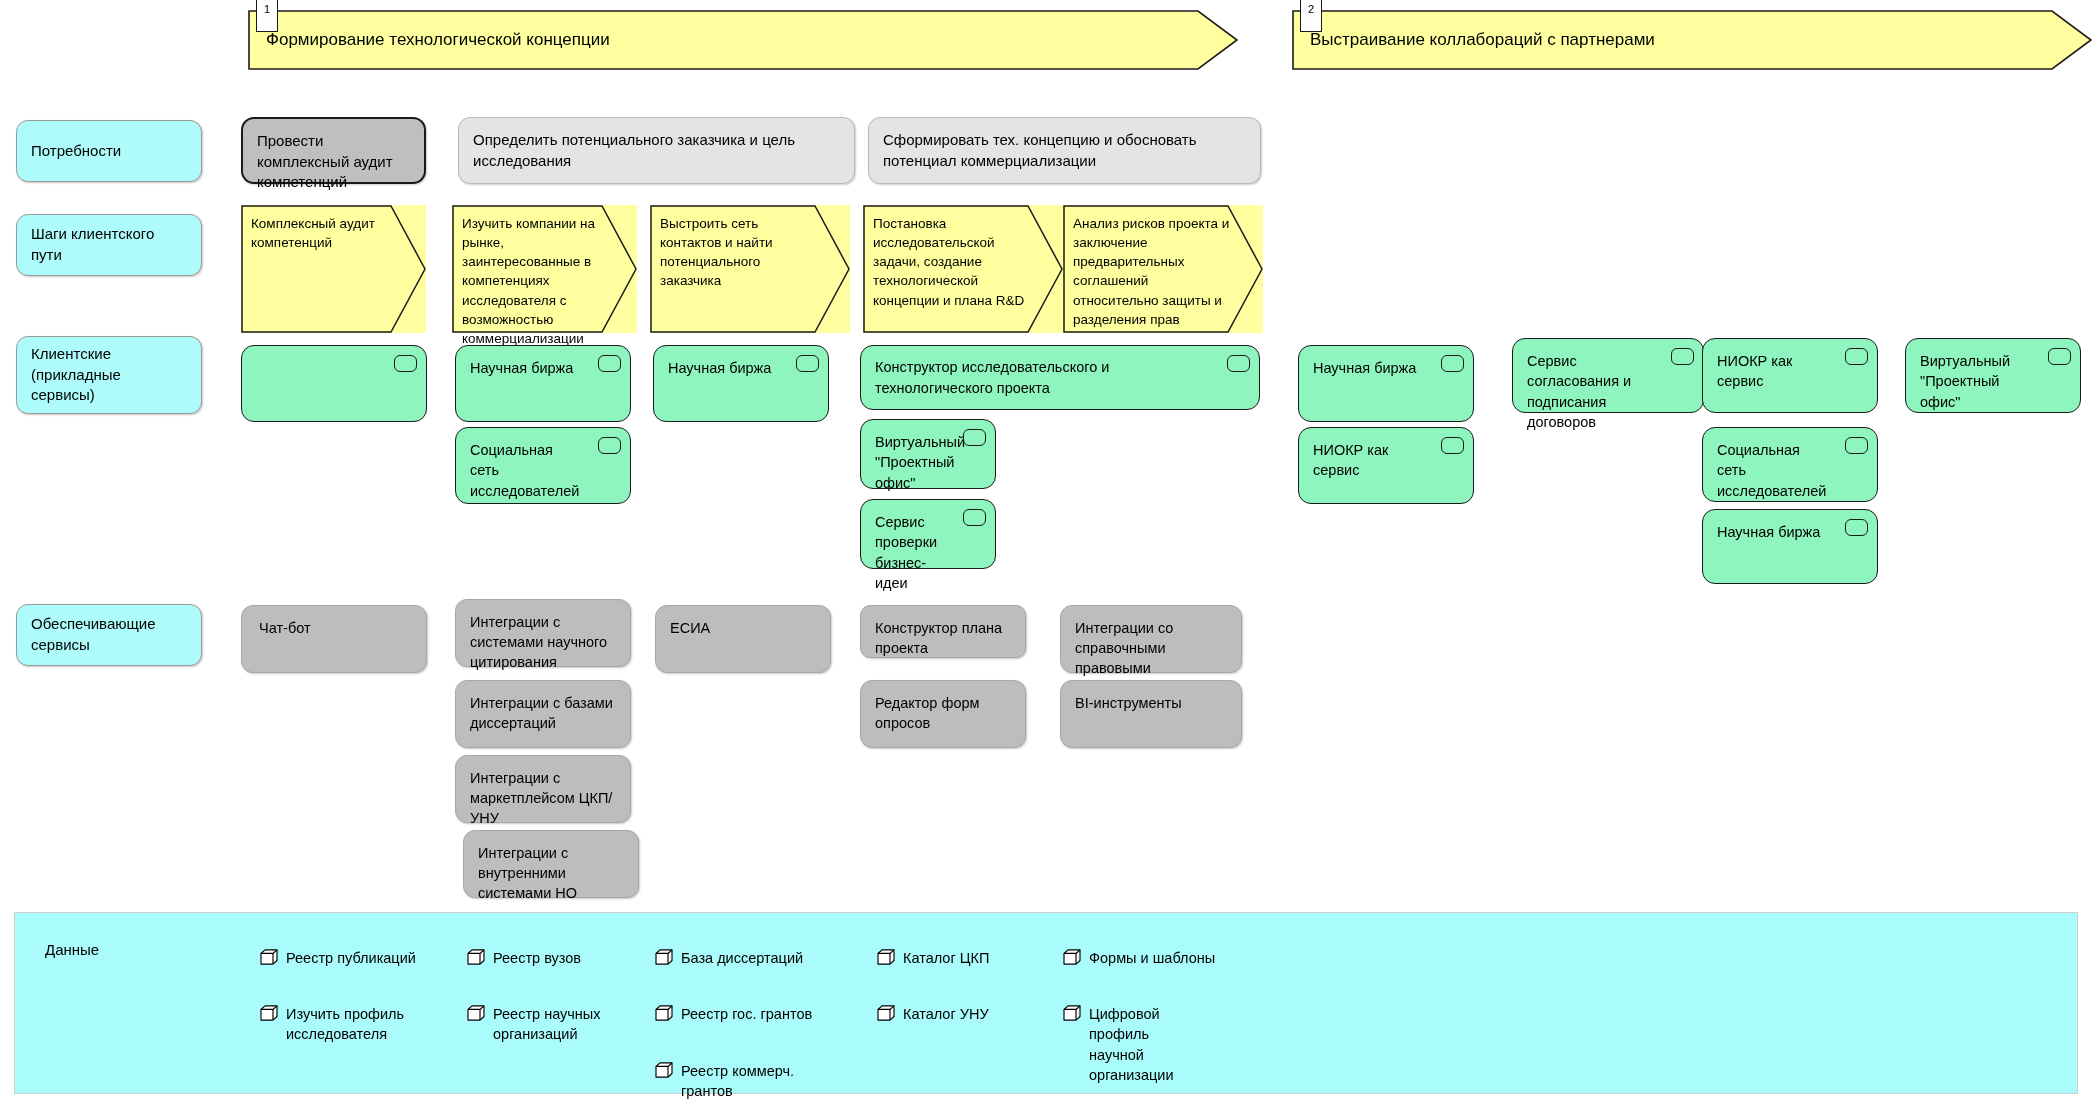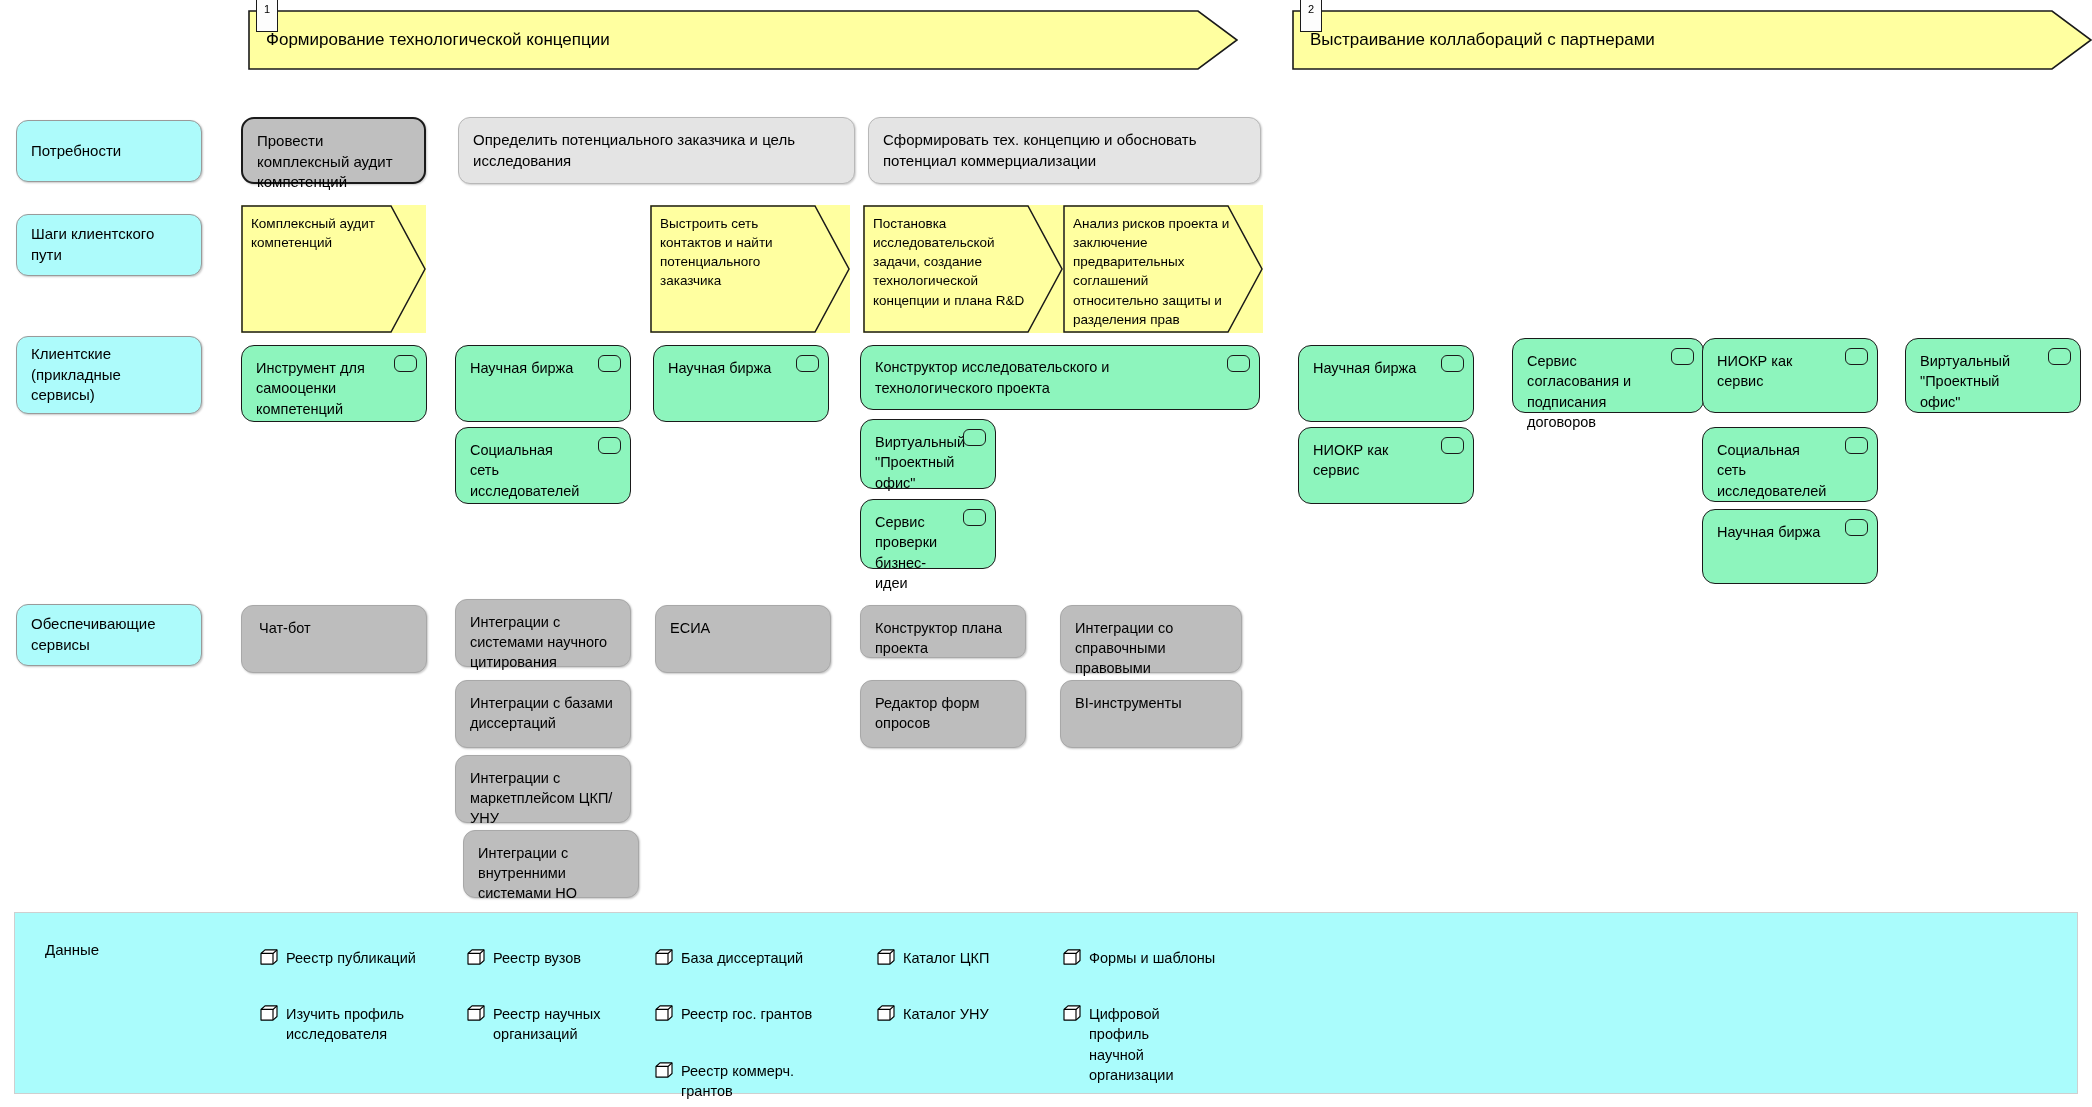--- a/index.html
+++ b/index.html
@@ -212,20 +212,26 @@
     <span>Сформировать тех. концепцию и обосновать потенциал коммерциализации</span>
   </div>
 
   <div class="node step" style="left:241px;top:205px;width:185px;height:128px;">
     <svg class="step-shape" width="185" height="128">
       <polygon points="1,1 150,1 184,64 150,127 1,127" fill="#ffffa0" stroke="#1a1a1a" stroke-width="1.5"></polygon>
     </svg>
     <div class="step-text">Комплексный аудит компетенций</div>
   </div>
 
+  <div class="node step" style="left:452px;top:205px;width:185px;height:128px;">
+    <svg class="step-shape" width="185" height="128">
+      <polygon points="1,1 150,1 184,64 150,127 1,127" fill="#ffffa0" stroke="#1a1a1a" stroke-width="1.5"></polygon>
+    </svg>
+    <div class="step-text">Изучить компании на рынке, заинтересованные в компетенциях исследователя с возможностью коммерциализации</div>
+  </div>
 
   <div class="node step" style="left:650px;top:205px;width:200px;height:128px;">
     <svg class="step-shape" width="200" height="128">
       <polygon points="1,1 165,1 199,64 165,127 1,127" fill="#ffffa0" stroke="#1a1a1a" stroke-width="1.5"></polygon>
     </svg>
     <div class="step-text">Выстроить сеть контактов и найти потенциального заказчика</div>
   </div>
 
   <div class="node step" style="left:863px;top:205px;width:200px;height:128px;">
     <svg class="step-shape" width="200" height="128">
@@ -236,21 +242,20 @@
 
   <div class="node step" style="left:1063px;top:205px;width:200px;height:128px;">
     <svg class="step-shape" width="200" height="128">
       <polygon points="1,1 165,1 199,64 165,127 1,127" fill="#ffffa0" stroke="#1a1a1a" stroke-width="1.5"></polygon>
     </svg>
     <div class="step-text">Анализ рисков проекта и заключение предварительных соглашений относительно защиты и разделения прав</div>
   </div>
 
   <div class="node svc" style="left:241px;top:345px;width:186px;height:77px;">
     <span class="app-icon"></span>
-    <span class="svc-text">Инструмент для самооценки компетенций</span>
   </div>
 
   <div class="node svc" style="left:455px;top:345px;width:176px;height:77px;">
     <span class="app-icon"></span>
     <span class="svc-text">Научная биржа</span>
   </div>
 
   <div class="node svc" style="left:455px;top:427px;width:176px;height:77px;">
     <span class="app-icon"></span>
     <span class="svc-text">Социальная сеть исследователей</span>

